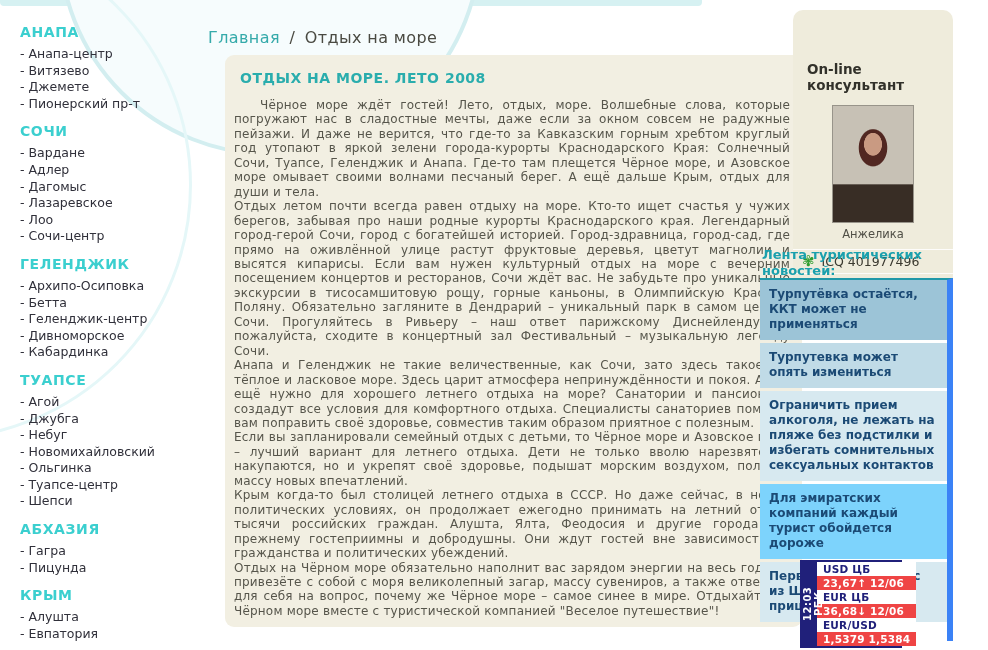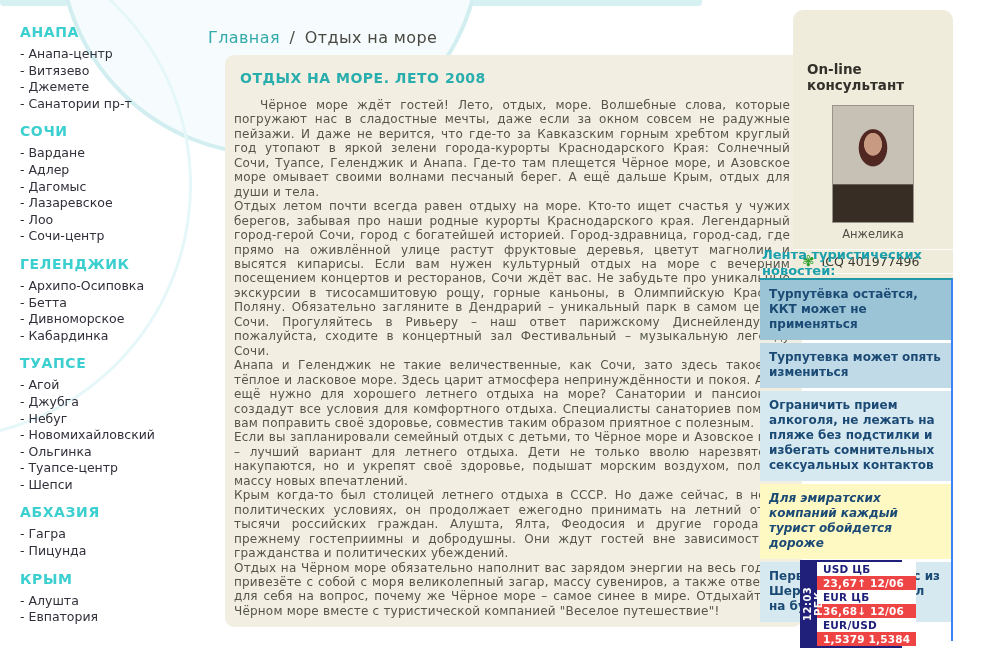--- a/index.html
+++ b/index.html
@@ -49,27 +49,27 @@
   .c-row.ask a { color:#3a392f; text-decoration:none; cursor:pointer; }
   .icq-icon { color:#2f9e2f; font-size:15px; line-height:13px; }
   .phone-icon { display:inline-flex; width:13px; height:13px; background:#8c1f1f; border-radius:2px;
                 color:#fff; font-size:10px; align-items:center; justify-content:center; }
   .mail-icon { color:#7a7a70; font-size:14px; line-height:13px; }
 
   
   .news-title { position:absolute; z-index:1; left:762px; top:247px; width:186px;
                 color:#1aa0ad; font-weight:bold; font-size:13px; line-height:16px; }
   .news-list { position:absolute; z-index:1; left:760px; top:278px; width:193px;
-               border-top:2px solid #2098a8; border-right:2px solid #3b82f6; padding-bottom:16px; }
+               border-top:2px solid #2098a8; border-right:6px solid #3b82f6; padding-bottom:16px; }
   .news-item { display:block; margin:0 0 3px 0; padding:7px 8px 8px 9px; font-size:12px; font-weight:bold;
                line-height:15px; color:#1b4a75; text-decoration:none; cursor:pointer; }
   .news-item.tone-a { background:#9cc4d7; }
   .news-item.tone-b { background:#c0dbe7; }
   .news-item.tone-c { background:#d7e9f0; }
-  .news-item.tone-d { background:#fef9c3;font-style:italic; }
+  .news-item.tone-d { background:#7dd3fc; }
 
   
   .informer { position:absolute; z-index:1; left:800px; top:560px; width:102px; height:88px;
               border:2px solid #20207a; display:flex; background:#fff; }
   .inf-side { width:15px; background:#20207a; color:#fff; display:flex; flex-direction:column;
               justify-content:space-between; align-items:center; padding:2px 0;
               writing-mode:vertical-rl; transform:rotate(180deg);
               font-size:10px; font-weight:bold; letter-spacing:.5px; }
   .inf-rows { flex:1; display:flex; flex-direction:column; }
   .inf-row { flex:1; display:flex; align-items:center; padding:0 6px; font-weight:bold; font-size:10.5px;
@@ -85,31 +85,32 @@
   <div class="deco band"></div>
   <div class="deco circle1"></div>
   <div class="deco circle2"></div>
   <div class="deco blob"></div>
 
   <nav class="sidebar" id="sidebar">
       <div class="sb-header">АНАПА</div>
       <a class="sb-item">Анапа-центр</a>
       <a class="sb-item">Витязево</a>
       <a class="sb-item">Джемете</a>
-      <a class="sb-item">Санатории пр-т</a>
+      <a class="sb-item">Пионерский пр-т</a>
       <div class="sb-header">СОЧИ</div>
       <a class="sb-item">Вардане</a>
       <a class="sb-item">Адлер</a>
       <a class="sb-item">Дагомыс</a>
       <a class="sb-item">Лазаревское</a>
       <a class="sb-item">Лоо</a>
       <a class="sb-item">Сочи-центр</a>
       <div class="sb-header">ГЕЛЕНДЖИК</div>
       <a class="sb-item">Архипо-Осиповка</a>
       <a class="sb-item">Бетта</a>
+      <a class="sb-item">Геленджик-центр</a>
       <a class="sb-item">Дивноморское</a>
       <a class="sb-item">Кабардинка</a>
       <div class="sb-header">ТУАПСЕ</div>
       <a class="sb-item">Агой</a>
       <a class="sb-item">Джубга</a>
       <a class="sb-item">Небуг</a>
       <a class="sb-item">Новомихайловский</a>
       <a class="sb-item">Ольгинка</a>
       <a class="sb-item">Туапсе-центр</a>
       <a class="sb-item">Шепси</a>

